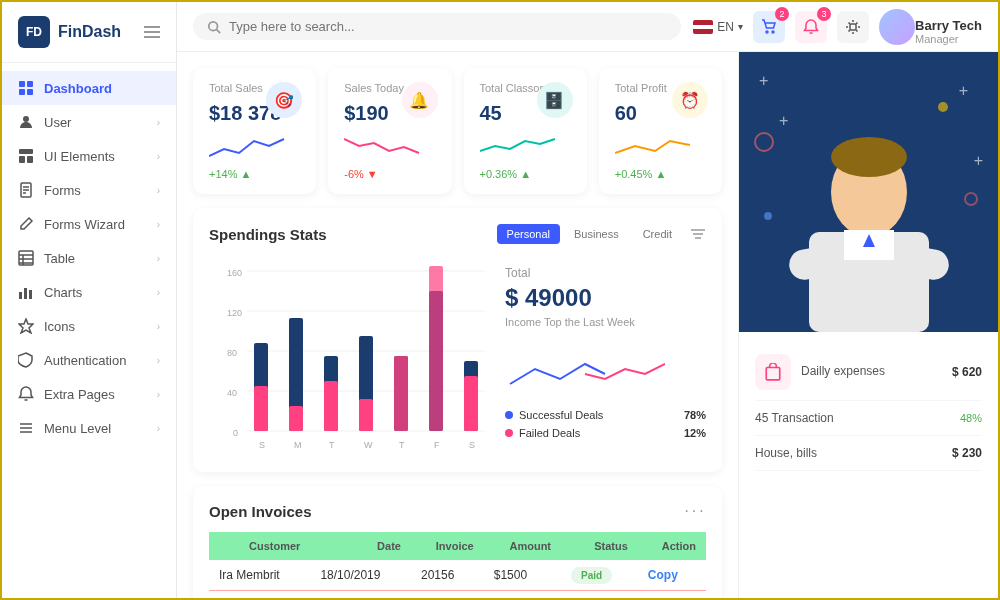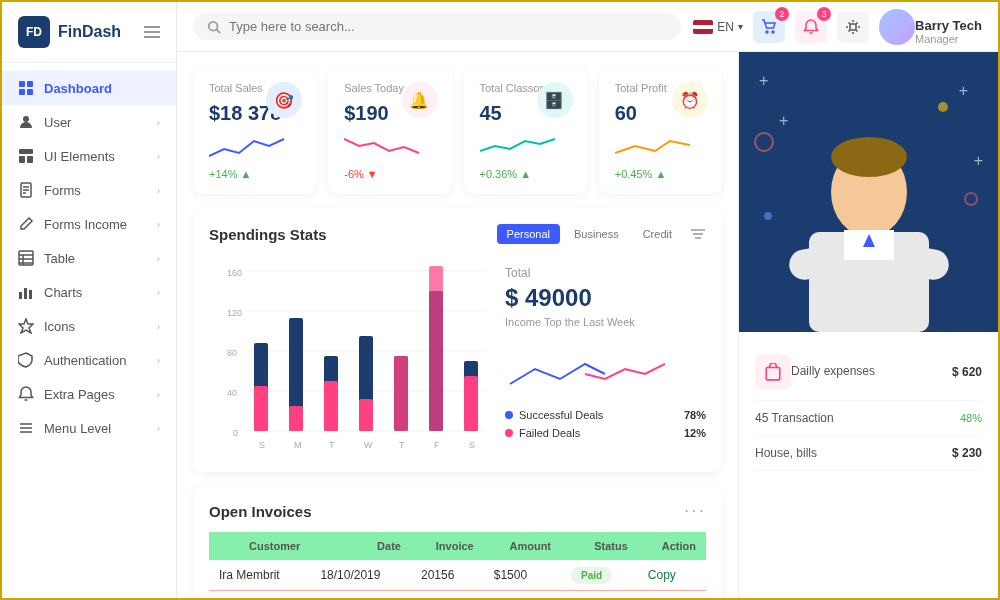--- a/index.html
+++ b/index.html
@@ -88,30 +88,30 @@
     
     .invoices-card { background: #fff; border-radius: 10px; padding: 16px; box-shadow: 0 2px 8px rgba(0,0,0,0.06); }
     .invoices-header { display: flex; align-items: center; justify-content: space-between; margin-bottom: 12px; }
     .invoices-title { font-size: 15px; font-weight: 700; }
     .three-dots { color: #999; cursor: pointer; letter-spacing: 2px; font-size: 16px; }
     .inv-table { width: 100%; border-collapse: collapse; }
     .inv-table th { background: #86efac; text-align: right; padding: 8px 10px; font-size: 11px; font-weight: 600; color: #555; }
     .inv-table td { padding: 8px 10px; font-size: 12px; border-bottom: 1px solid #fca5a5; }
     .status-badge { padding: 3px 10px; border-radius: 10px; font-size: 10px; font-weight: 600; }
     .status-paid { background: #e8f5e9; color: #4caf50; }
-    .copy-btn { color: #15803d; cursor: pointer; font-size: 12px; }
+    .copy-btn { color: #3b82f6; cursor: pointer; font-size: 12px; font-weight: bold; }
 
     
     .right-panel { width: 260px; background: #fff; border-left: 1px solid #eee; display: flex; flex-direction: column; overflow-y: auto; }
     .profile-section { position: relative; background: #1a3c6e; min-height: 280px; display: flex; flex-direction: column; align-items: center; justify-content: flex-end; overflow: hidden; }
     .profile-bg-dots { position: absolute; top: 0; left: 0; right: 0; bottom: 0; }
     .dot-dec { position: absolute; border-radius: 50%; }
 
     .expenses-section { padding: 12px 16px; }
-    .exp-item { display: flex; align-items: center; padding: 10px 0; border-bottom: 1px solid #f5f5f5; }
+    .exp-item { display: flex; align-items: center; gap: 10px; padding: 10px 0; border-bottom: 1px solid #f5f5f5; }
     .exp-icon-box { width: 36px; height: 36px; border-radius: 8px; background: #fff0f5; display: flex; align-items: center; justify-content: center; flex-shrink: 0; }
     .exp-details { flex: 1; }
     .exp-name { font-size: 12px; color: #555; }
     .exp-sub { font-size: 11px; color: #999; margin-top: 2px; }
     .exp-amount { font-size: 12px; font-weight: 600; color: #333; }
     .exp-pct { font-size: 11px; color: #4caf50; }
 
     
     .plus-dec { position: absolute; color: #fff; font-size: 16px; opacity: 0.6; font-weight: 300; }
     .circle-dec { position: absolute; border-radius: 50%; border: 2px solid; }
@@ -165,21 +165,21 @@
             <line x1="5" y1="8" x2="11" y2="8"></line>
             <line x1="5" y1="11" x2="8" y2="11"></line>
           </svg>
         <span>Forms</span>
         <span class="chevron">›</span>
       </div>
       <div class="nav-item">
         <svg class="nav-icon" viewBox="0 0 16 16" fill="none" stroke="currentColor" stroke-width="1.5">
             <path d="M11 2l3 3-8 8H3v-3z"></path>
           </svg>
-        <span>Forms Income</span>
+        <span>Forms Wizard</span>
         <span class="chevron">›</span>
       </div>
       <div class="nav-item">
         <svg class="nav-icon" viewBox="0 0 16 16" fill="none" stroke="currentColor" stroke-width="1.5">
             <rect x="1" y="1" width="14" height="14" rx="1"></rect>
             <line x1="1" y1="5" x2="15" y2="5"></line>
             <line x1="1" y1="9" x2="15" y2="9"></line>
             <line x1="1" y1="13" x2="15" y2="13"></line>
             <line x1="5" y1="5" x2="5" y2="15"></line>
           </svg>

